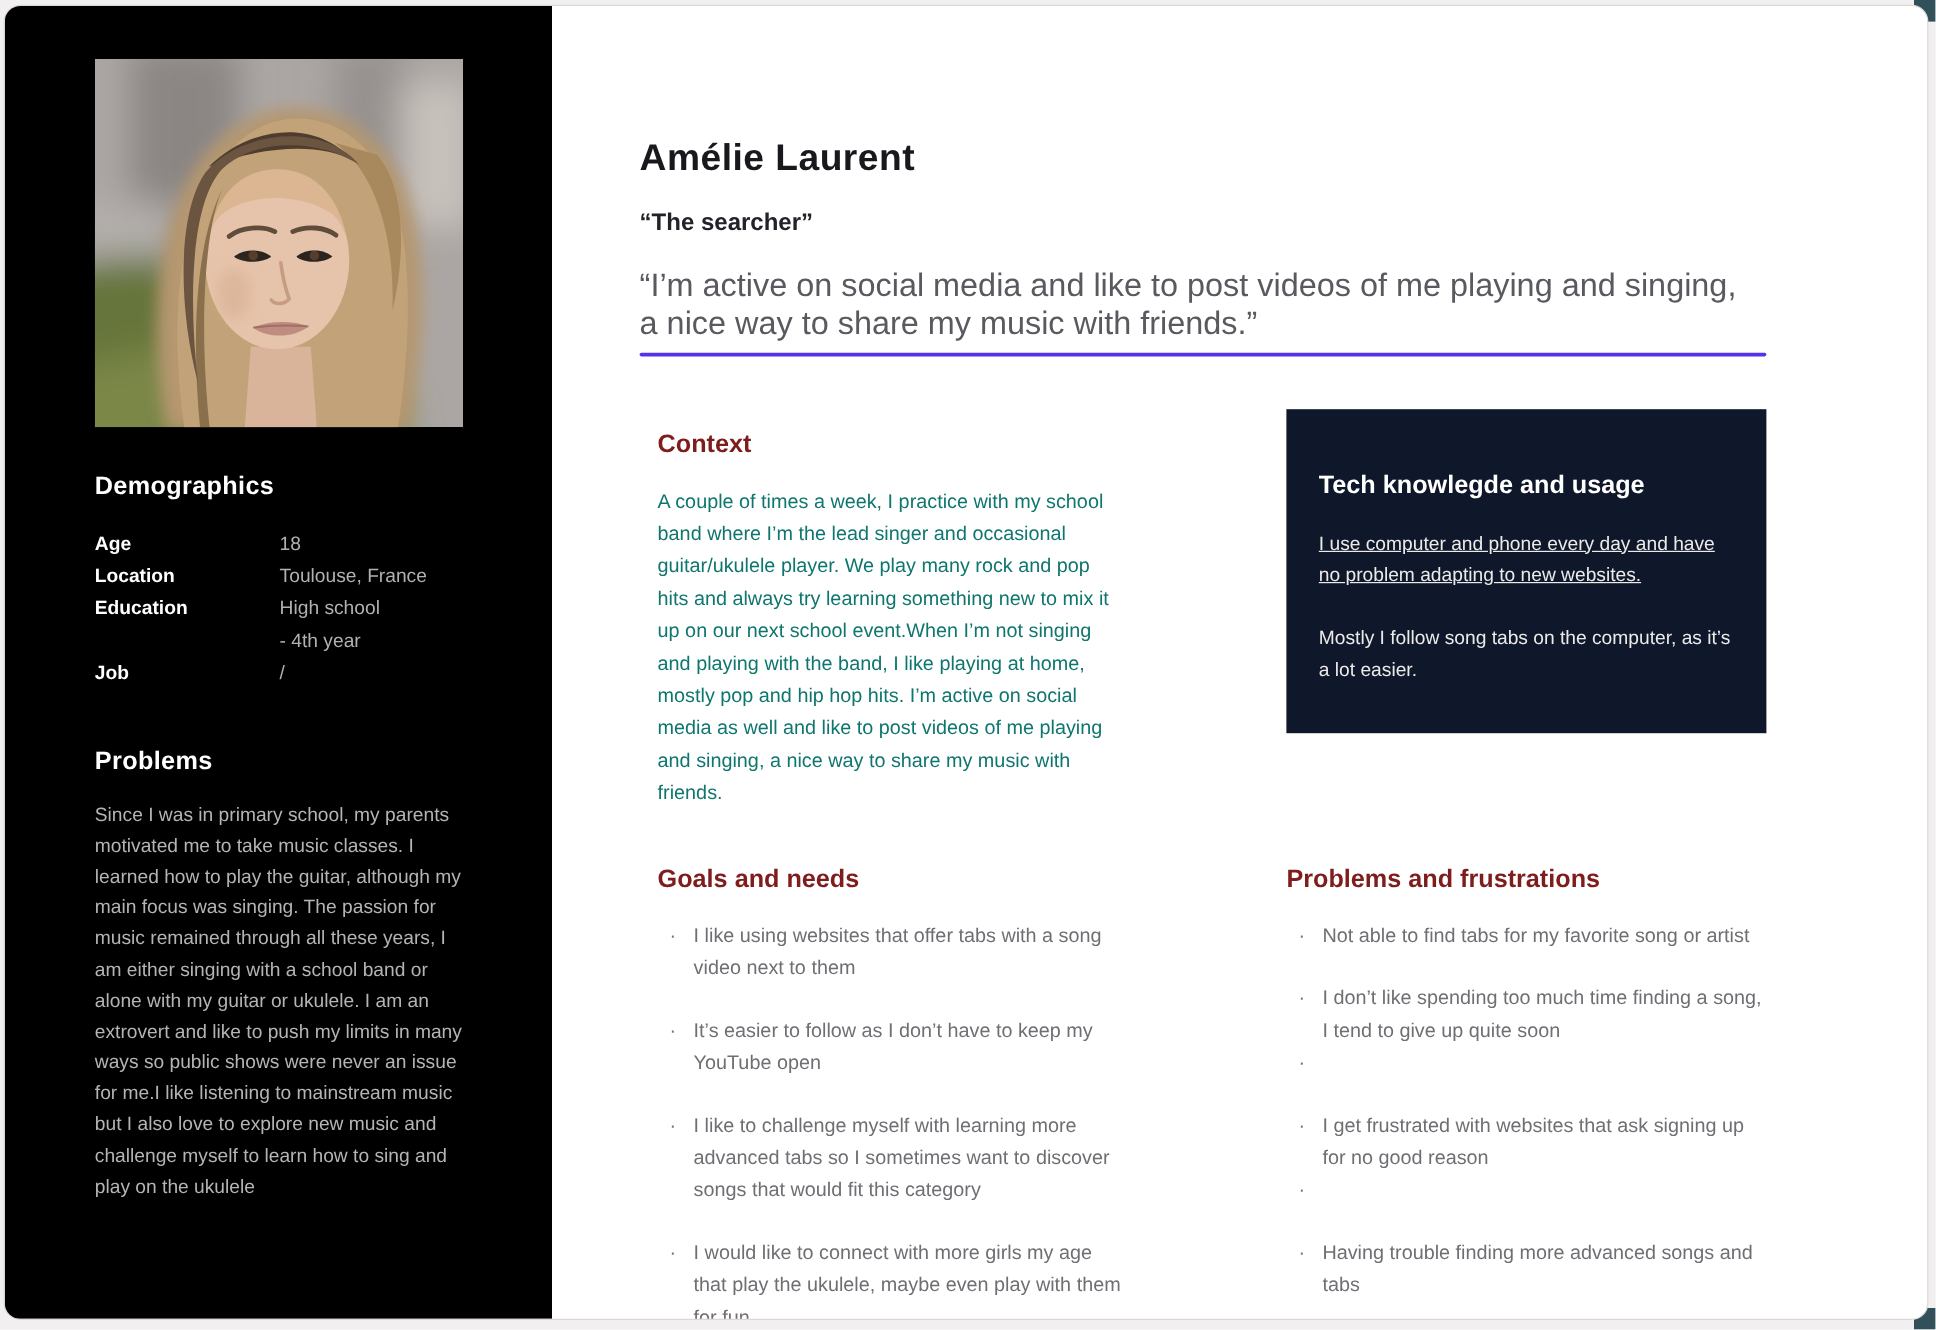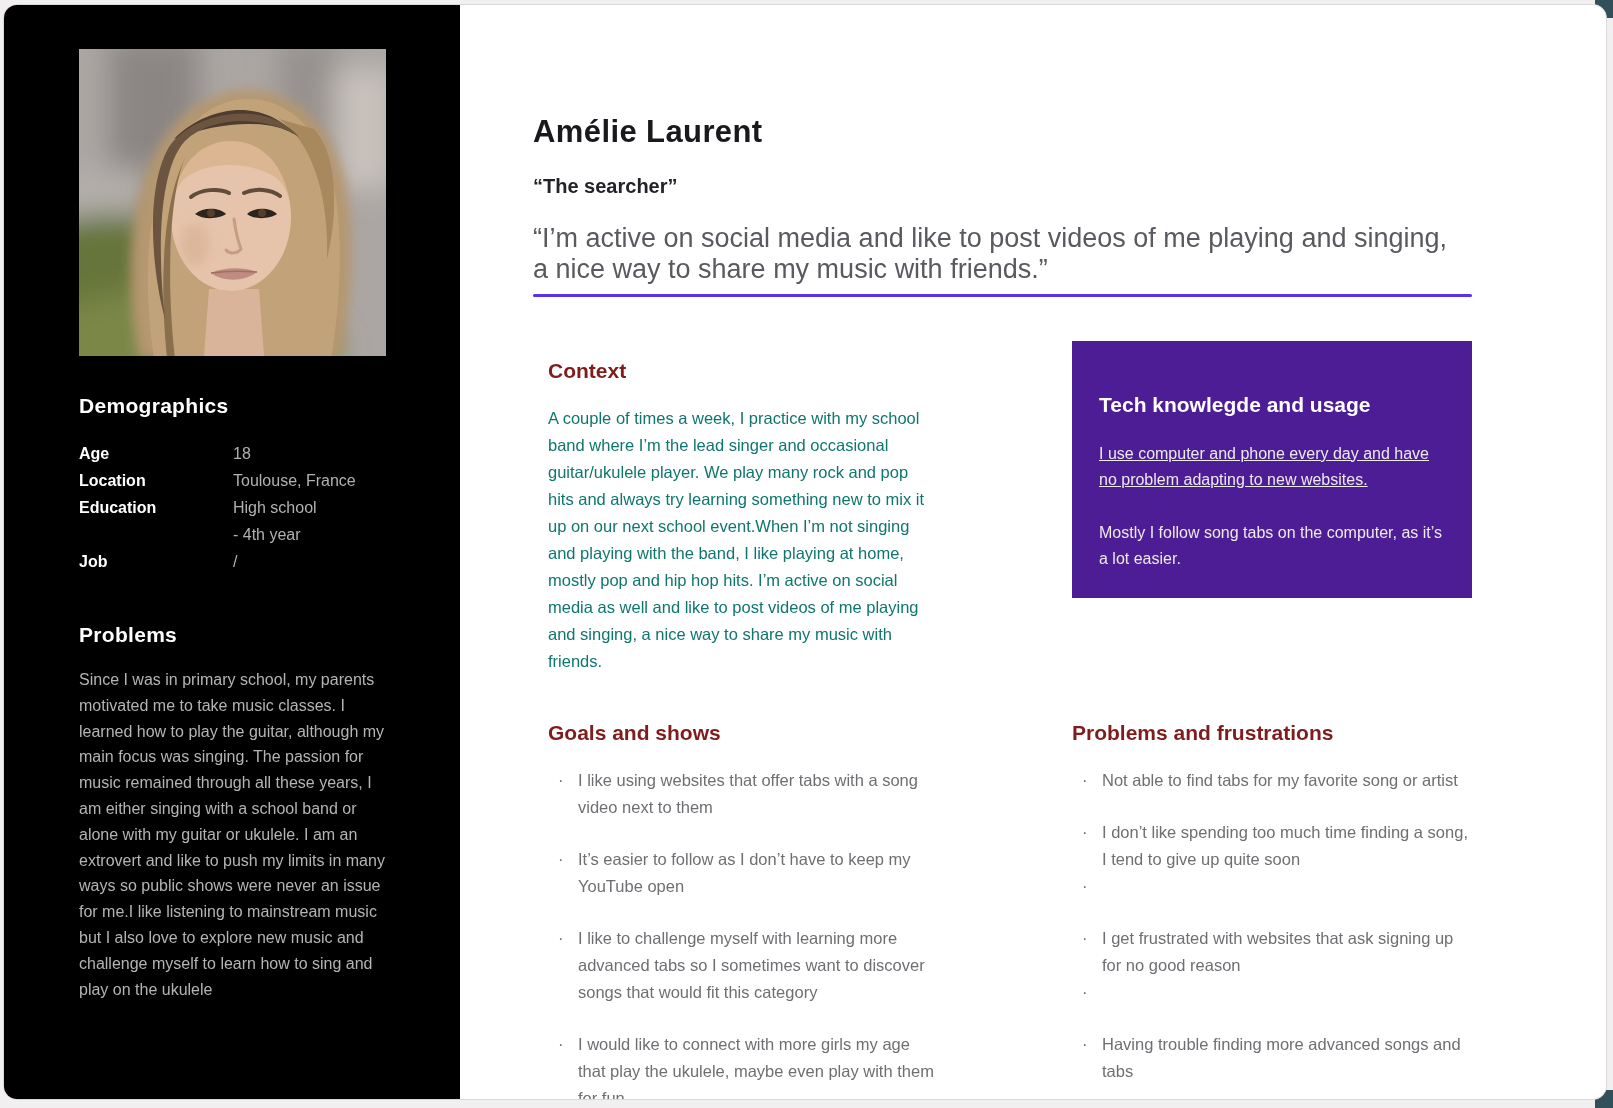--- a/index.html
+++ b/index.html
@@ -54,22 +54,22 @@
     display:grid;
     grid-template-columns:390px 400px;
     column-gap:134px;
     margin-left:15px;
     margin-top:40px;
   }
   .section-title { font-size:21px; font-weight:bold; color:#7f1d1d; line-height:26px; }
   .context-body { margin-top:16px; font-size:16.5px; line-height:27px; color:#0f766e; }
 
   .tech-box {
-    background:#4c1d95; color:#ffffff;
-    padding:28px 27px 26px 27px;
+    background:#0f172a; color:#ffffff;
+    padding:28px 27px 39px 27px;
     margin-top:4px;
     box-sizing:border-box;
   }
   .tech-title { font-size:21px; font-weight:bold; line-height:30px; color:#ffffff; }
   .tech-box p { margin:0; font-size:16px; line-height:26px; color:#edeaea; }
   .tech-box p:nth-of-type(1) { margin-top:17px;text-decoration:underline; }
   .tech-box p:nth-of-type(2) { margin-top:27px; }
 
   .row2 { margin-top:8px; }
 
@@ -188,21 +188,21 @@
 
       <section>
         <div class="tech-box">
           <h3 class="tech-title">Tech knowlegde and usage</h3>
           <p>I use computer and phone every day and have no problem adapting to new websites.</p>
           <p>Mostly I follow song tabs on the computer, as it’s a lot easier.</p>
         </div>
       </section>
 
       <section class="row2">
-        <h3 class="section-title">Goals and shows</h3>
+        <h3 class="section-title">Goals and needs</h3>
         <ul class="bullet-list">
             <li>
             <span class="dot">·</span>
             <span>I like using websites that offer tabs with a song video next to them</span>
           </li>
             <li>
             <span class="dot">·</span>
             <span>It’s easier to follow as I don’t have to keep my YouTube open</span>
           </li>
             <li>

